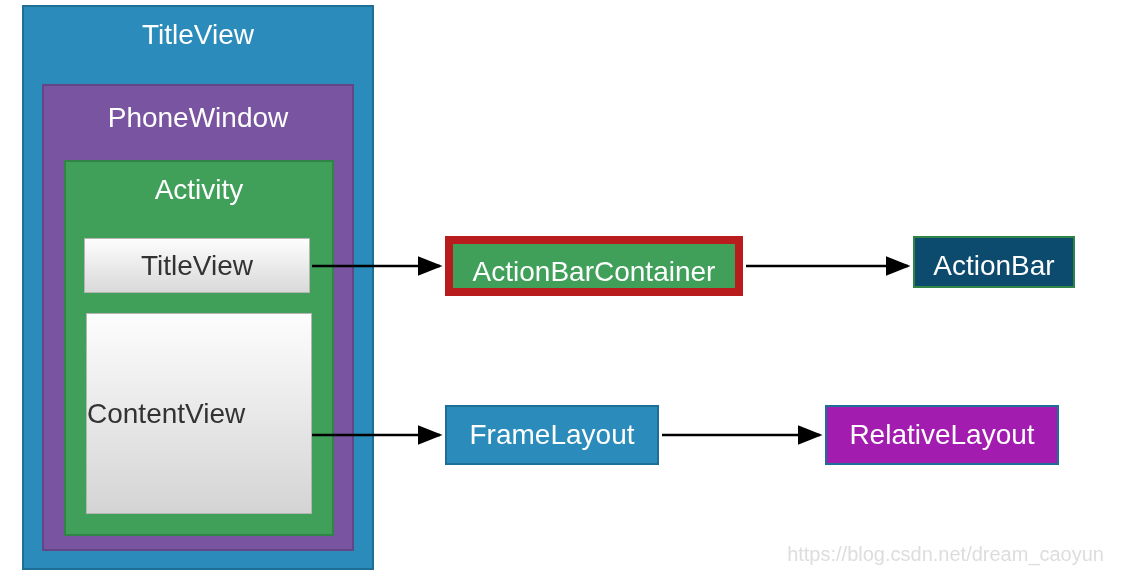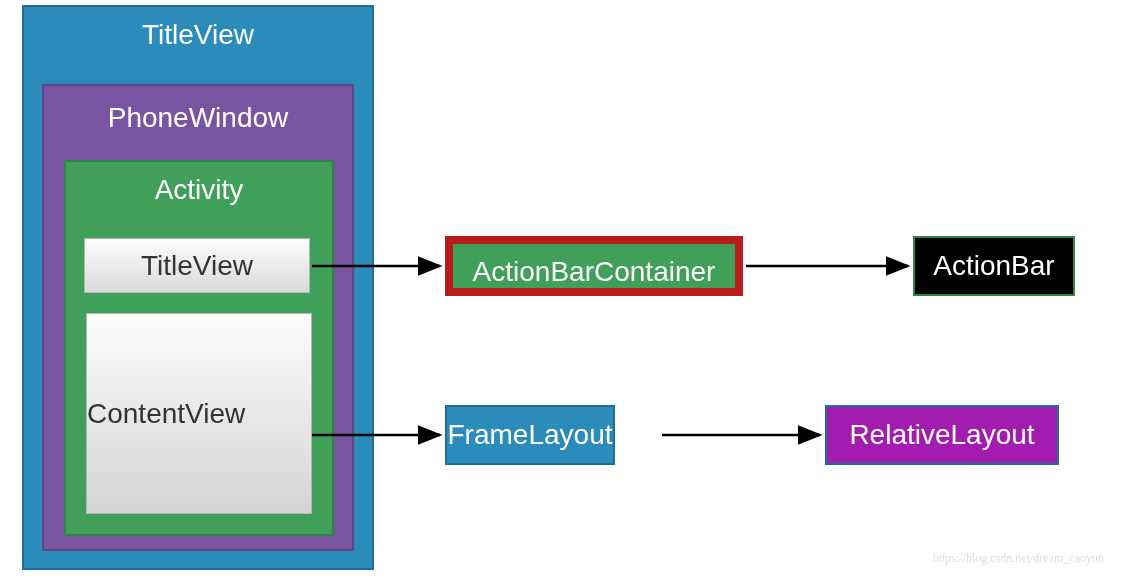--- a/index.html
+++ b/index.html
@@ -48,39 +48,39 @@
     border: 1px solid #b5b5b5;
     color: #333;
     display: flex; align-items: center; justify-content: flex-start;
   }
   .actionbarcontainer {
     left: 445px; top: 236px; width: 298px; height: 60px;
     background: #40a05a; border: 8px solid #b91c1c;
     line-height: 56px;
   }
   .actionbar {
-    left: 913px; top: 236px; width: 162px; height: 60px;
-    background: #000000; border: 2px solid #2f8446;
+    left: 913px; top: 236px; width: 162px; height: 52px;
+    background: #0c4a6e; border: 2px solid #2f8446;
     line-height: 56px;
   }
   .framelayout {
-    left: 445px; top: 405px; width: 170px; height: 60px;
+    left: 445px; top: 405px; width: 214px; height: 60px;
     background: #2b8bba; border: 2px solid #1d6f98;
     line-height: 56px;
   }
   .relativelayout {
     left: 825px; top: 405px; width: 234px; height: 60px;
     background: #a21caf; border: 2px solid #1d6f98;
     line-height: 56px;
   }
   .watermark {
     position: absolute;
     right: 26px; bottom: 10px;
-    color: #ddd; font-size: 12px;
-    font-family: Liberation Serif, serif;
+    color: #ddd; font-size: 20px;
+    font-family: Liberation Sans, sans-serif;
   }
   svg.arrows { position:absolute; left:0; top:0; }
 </style>
 </head>
 <body>
 
 <div class="box activity">
   <span>TitleView</span>
 </div>
 

